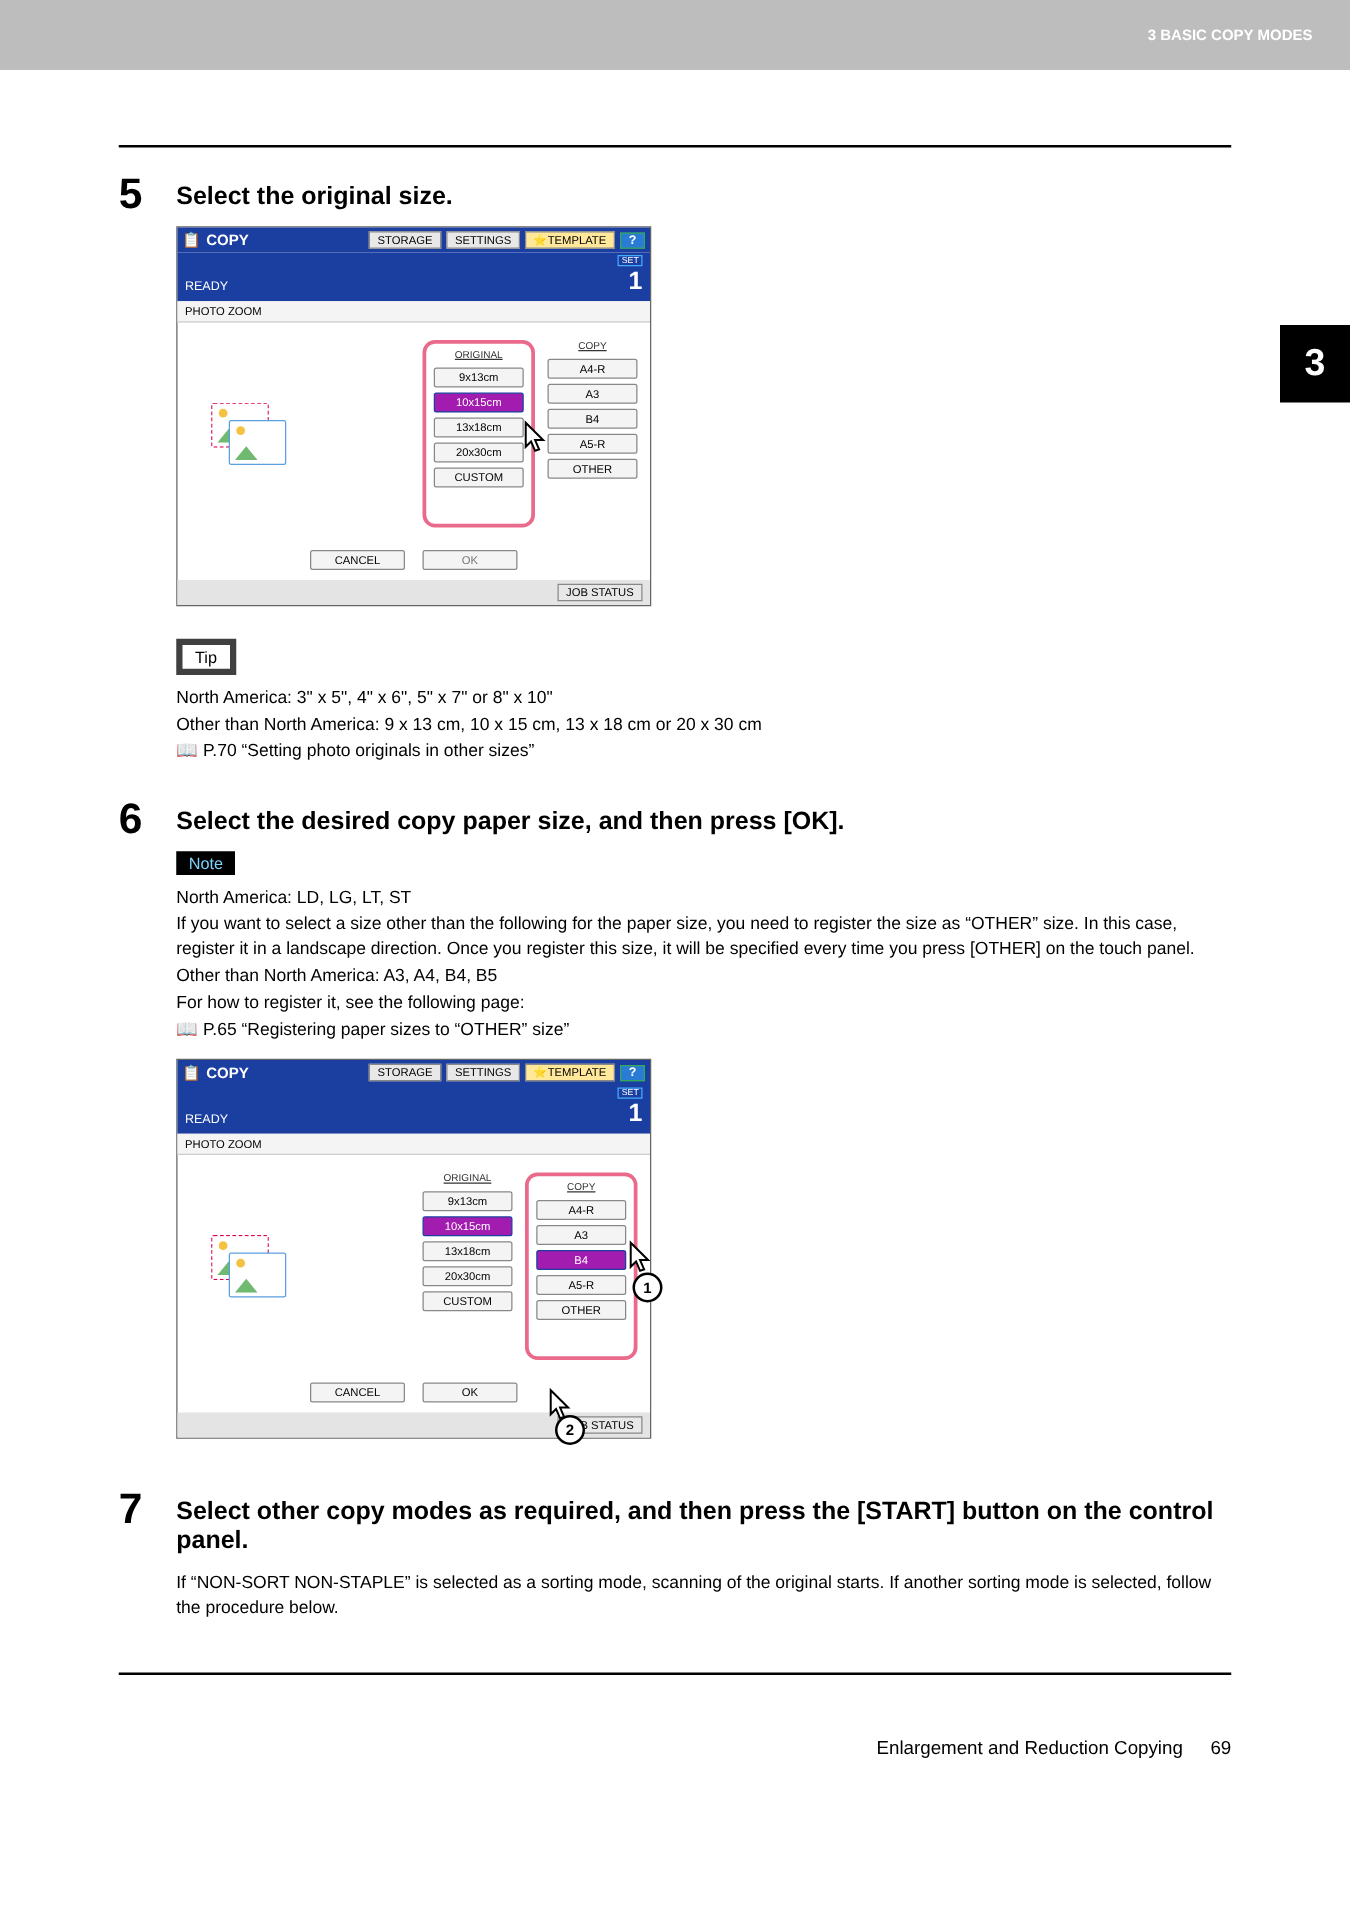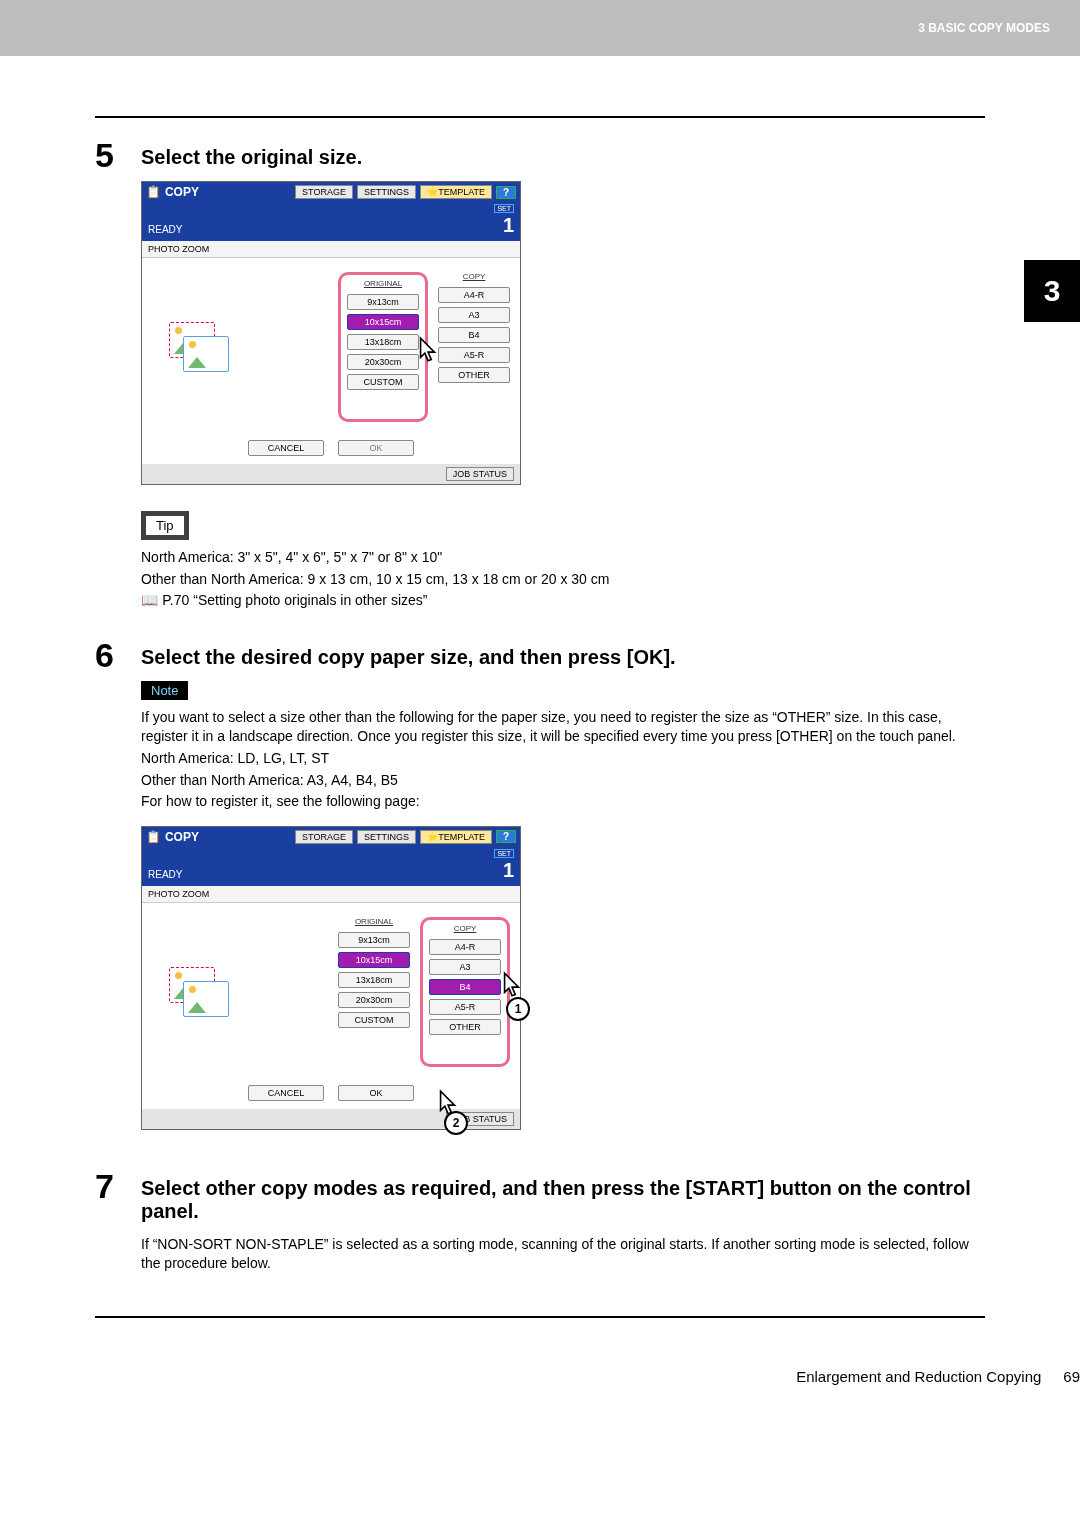--- a/index.html
+++ b/index.html
@@ -43,21 +43,21 @@
   .hr-bottom { border-top: 2px solid #000; margin: 40px 0 10px 0; }
   .step { display: flex; gap: 18px; margin-bottom: 25px; }
   .step-num { font-size: 34px; font-weight: bold; line-height: 1; min-width: 28px; }
   .step-body { flex: 1; }
   .step-title { font-weight: bold; font-size: 20px; margin: 8px 0 12px 0; }
   .body-text { font-size: 14px; line-height: 1.4; }
   .body-text p { margin: 2px 0; }
   .tip-label { border:5px solid #404040; display:inline-block; padding:2px 10px; font-size:13px; margin:12px 0 6px 0; }
   .note-label { background:#000; color:#7dd3fc; display:inline-block; padding:2px 10px; font-size:13px; margin:0 0 6px 0; }
   .ref::before { content: "📖 "; }
-  .footer { display:flex; justify-content:flex-end; font-size:15px; }
+  .footer { display:flex; justify-content:flex-end; font-size:15px; padding-right:95px; }
   .footer .pn { margin-left:22px; }
 
   
   .device { width: 378px; border:1px solid #666; background:#fff; font-size:10px; margin-bottom:14px; }
   .dev-top { background:#1b3fa0; color:#fff; display:flex; align-items:center; padding:3px 4px; gap:4px; }
   .dev-top .appname { font-weight:bold; font-size:12px; flex:0 0 auto; margin-right:auto; display:flex; align-items:center; gap:4px;}
   .dev-btn { background:#e8e8e8; color:#000; border:1px solid #888; padding:1px 6px; font-size:9px; }
   .dev-btn.tpl { background:#ffe89a; }
   .dev-help { background:#2a7bd6; color:#fff; width:18px; text-align:center; border:1px solid #3a5; font-weight:bold;}
   .dev-status { background:#1b3fa0; color:#fff; display:flex; justify-content:space-between; padding:2px 6px 6px 6px; align-items:flex-end;}
@@ -174,24 +174,25 @@
       </div>
     </div>
   </div>
 
   <div class="step">
     <div class="step-num">6</div>
     <div class="step-body">
       <div class="step-title">Select the desired copy paper size, and then press [OK].</div>
       <div class="note-label">Note</div>
       <div class="body-text">
+        <p>North America: LD, LG, LT, ST</p>
         <p>If you want to select a size other than the following for the paper size, you need to register the size as “OTHER” size. In this case, register it in a landscape direction. Once you register this size, it will be specified every time you press [OTHER] on the touch panel.</p>
-        <p>North America: LD, LG, LT, ST</p>
         <p>Other than North America: A3, A4, B4, B5</p>
         <p>For how to register it, see the following page:</p>
+        <p class="ref">P.65 “Registering paper sizes to “OTHER” size”</p>
       </div>
 
       
       <div class="device" style="margin-top:14px;">
         <div class="dev-top">
           <span class="appname">📋 <span>COPY</span></span>
           <span class="dev-btn">STORAGE</span>
           <span class="dev-btn">SETTINGS</span>
           <span class="dev-btn tpl">⭐<span>TEMPLATE</span></span>
           <span class="dev-help">?</span>

